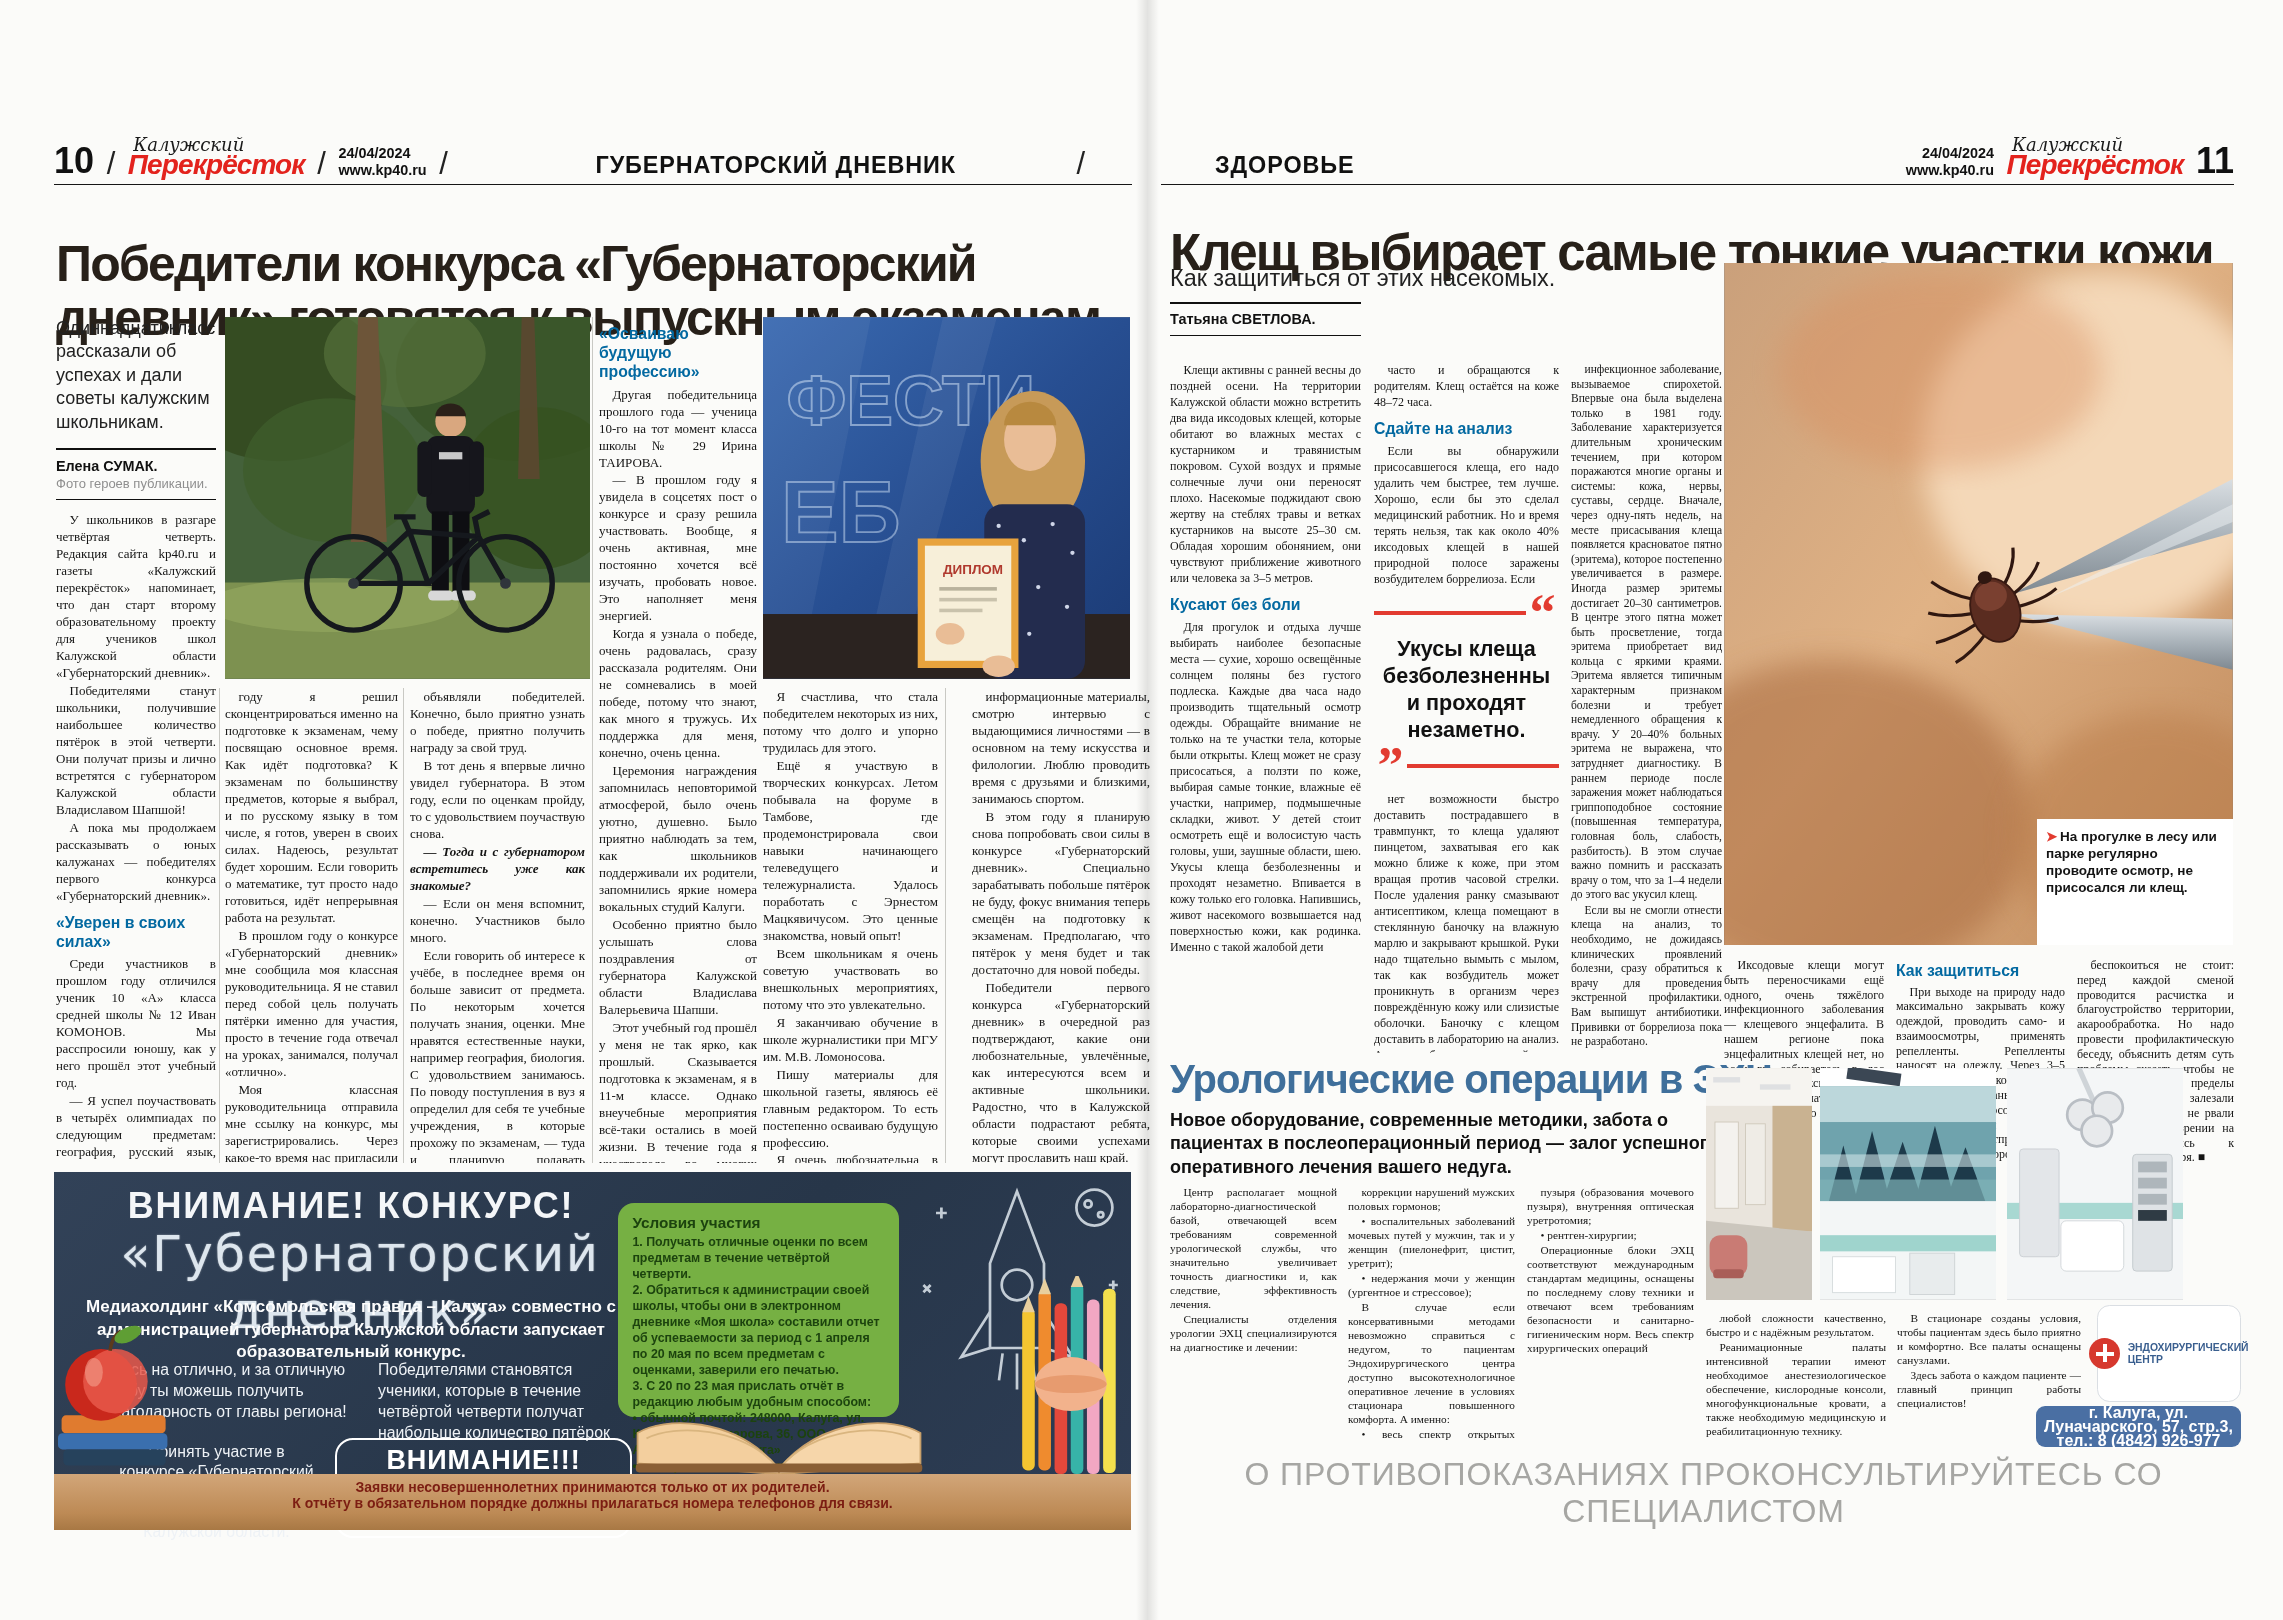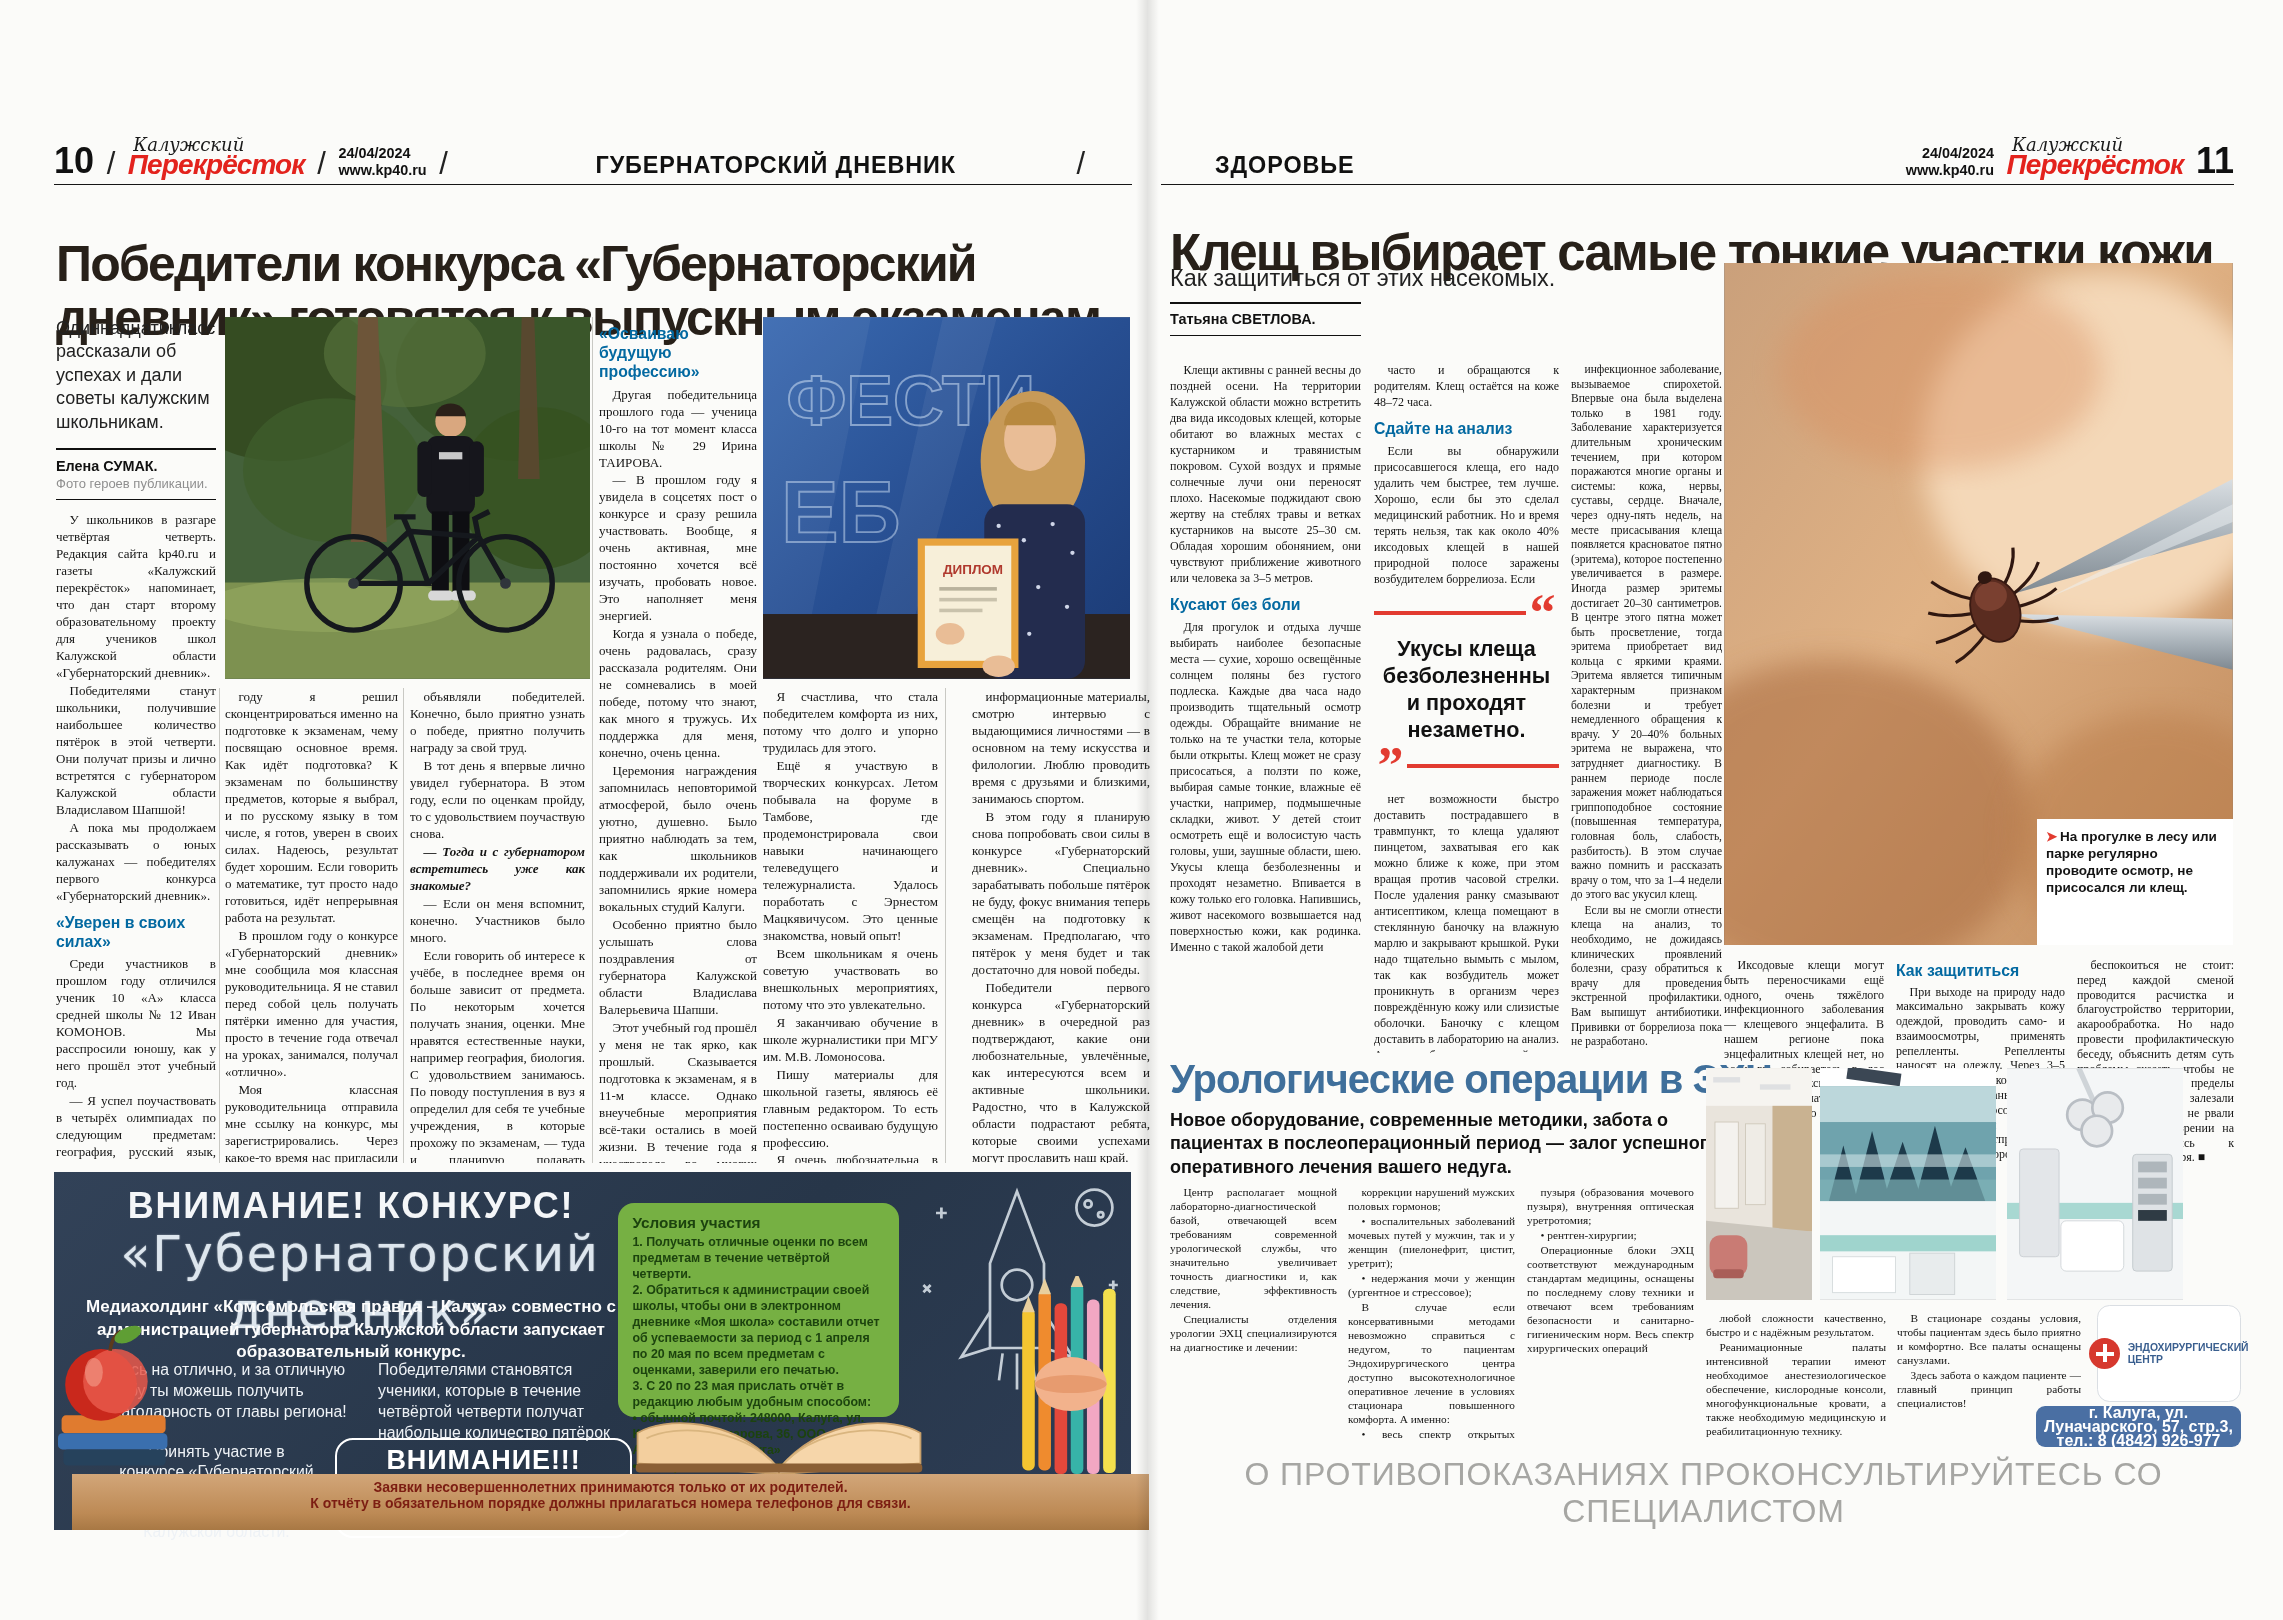--- a/index.html
+++ b/index.html
@@ -65,21 +65,21 @@
   .ad-colR{position:absolute;left:324px;top:187px;width:257px;font-size:15.8px;line-height:21px;color:#eef2f6;}
   .ad-join{position:absolute;left:61px;top:270px;width:203px;text-align:center;font-size:15.8px;line-height:20px;color:#eef2f6;}
   .attn{position:absolute;left:281px;top:266px;width:297px;border:2.7px solid #fff;border-radius:18px;
         padding:5.4px 10.8px 9px;box-sizing:border-box;text-align:center;}
   .attn-t{font-size:27px;font-weight:900;letter-spacing:0.9px;}
   .attn-x{font-size:13px;line-height:16px;margin-top:2.7px;}
   .green-box{position:absolute;left:564px;top:31px;width:281px;height:214px;background:#76b043;border-radius:16px;
              padding:10.8px 14.4px;box-sizing:border-box;color:#1c430e;}
   .green-box .gt{font-size:15.3px;font-weight:800;margin-bottom:1.8px;}
   .green-box p{margin:0;font-size:12.4px;line-height:16px;font-weight:700;text-indent:0;}
-  .wood{position:absolute;left:18px;top:302px;width:1077px;height:56px;
+  .wood{position:absolute;left:0;top:302px;width:1077px;height:56px;
         background:linear-gradient(180deg,#d2a679 0%,#bd8a55 70%,#a87844 100%);}
   .wood-lines{padding-top:6.3px;text-align:center;font-size:14px;line-height:15.8px;font-weight:700;color:#7c1d12;}
   .wood-lines p{margin:0;}
   
   .uro-h{font-size:40px;font-weight:800;color:#3f6f9b;letter-spacing:-0.9px;}
   .uro-intro{font-size:18px;line-height:23.4px;font-weight:800;color:#101010;}
   .disclaimer{text-align:center;font-size:32px;font-weight:500;letter-spacing:0.9px;color:#a6a6a3;}
   
   .clinic-box{position:absolute;left:2097px;top:1305px;width:144px;height:97px;background:#fff;border:0.9px solid #dadee3;
               border-radius:12.6px;display:flex;align-items:center;justify-content:center;gap:7.2px;box-sizing:border-box;}
@@ -240,21 +240,21 @@
   <div class="tcol lp-col" style="left:599px;top:315px;width:158px;height:848px;">
       <p class="sub">«Осваиваю будущую профессию»</p>
       <p>Другая победительница прошлого года — ученица 10-го на тот момент класса школы № 29 Ирина ТАИРОВА.</p>
       <p>— В прошлом году я увидела в соцсетях пост о конкурсе и сразу решила участвовать. Вообще, я очень активная, мне постоянно хочется всё изучать, пробовать новое. Это наполняет меня энергией.</p>
       <p>Когда я узнала о победе, очень радовалась, сразу рассказала родителям. Они не сомневались в моей победе, потому что знают, как много я тружусь. Их поддержка для меня, конечно, очень ценна.</p>
       <p>Церемония награждения запомнилась неповторимой атмосферой, было очень уютно, душевно. Было приятно наблюдать за тем, как школьников поддерживали их родители, запомнились яркие номера вокальных студий Калуги.</p>
       <p>Особенно приятно было услышать слова поздравления от губернатора Калужской области Владислава Валерьевича Шапши.</p>
       <p>Этот учебный год прошёл у меня не так ярко, как прошлый. Сказывается подготовка к экзаменам, я в 11-м классе. Однако внеучебные мероприятия всё-таки остались в моей жизни. В течение года я участвовала во многих олимпиадах, в том числе в лучших вузах страны. Побывала на Всероссийской олимпиаде школьников. Другим интересным событием для меня стала поездка в Беларусь на Олимпиаду союзного государства.</p>
     </div>
   <div class="tcol lp-col" style="left:763px;top:688px;width:175px;height:475px;">
-      <p>Я счастлива, что стала победителем комфорта из них, потому что долго и упорно трудилась для этого.</p>
+      <p>Я счастлива, что стала победителем некоторых из них, потому что долго и упорно трудилась для этого.</p>
       <p>Ещё я участвую в творческих конкурсах. Летом побывала на форуме в Тамбове, где продемонстрировала свои навыки начинающего телеведущего и тележурналиста. Удалось поработать с Эрнестом Мацкявичусом. Это ценные знакомства, новый опыт!</p>
       <p>Всем школьникам я очень советую участвовать во внешкольных мероприятиях, потому что это увлекательно.</p>
       <p>Я заканчиваю обучение в школе журналистики при МГУ им. М.В. Ломоносова.</p>
       <p>Пишу материалы для школьной газеты, являюсь её главным редактором. То есть постепенно осваиваю будущую профессию.</p>
       <p>Я очень любознательна, в свободное время читаю разные</p>
     </div>
   <div class="tcol lp-col" style="left:972px;top:688px;width:178px;height:475px;">
       <p>информационные материалы, смотрю интервью с выдающимися личностями — в основном на тему искусства и филологии. Люблю проводить время с друзьями и близкими, занимаюсь спортом.</p>
       <p>В этом году я планирую снова попробовать свои силы в конкурсе «Губернаторский дневник». Специально зарабатывать побольше пятёрок не буду, фокус внимания теперь смещён на подготовку к экзаменам. Предполагаю, что пятёрок у меня будет и так достаточно для новой победы.</p>
       <p>Победители первого конкурса «Губернаторский дневник» в очередной раз подтверждают, какие они любознательные, увлечённые, как интересуются всем и активные школьники. Радостно, что в Калужской области подрастают ребята, которые своими успехами могут прославить наш край.</p>

